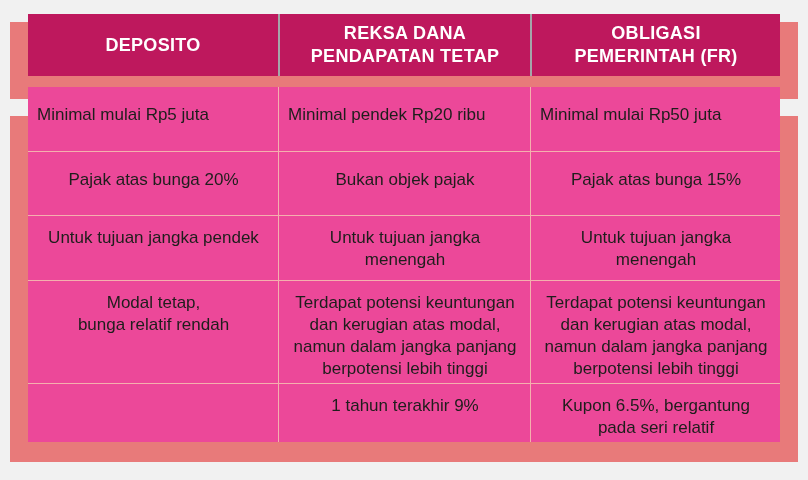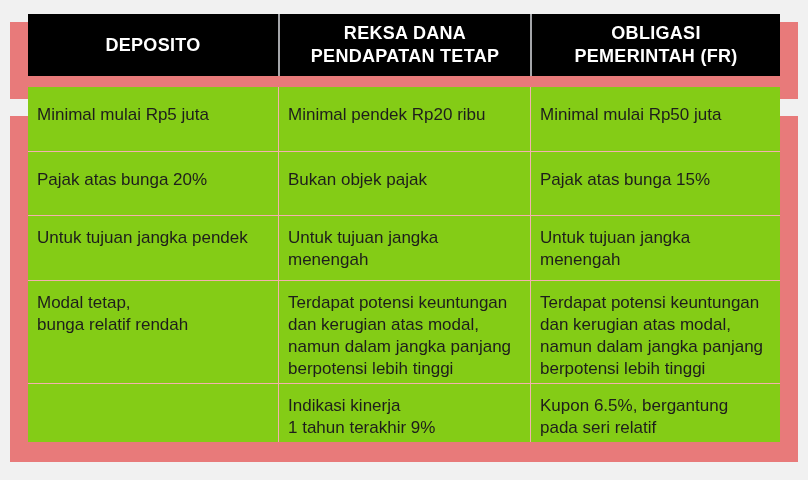--- a/index.html
+++ b/index.html
@@ -17,21 +17,21 @@
   
   .band { position: absolute; background: #e87a7a; }
   .band-top  { left: 10px; top: 22px;  width: 788px; height: 77px; }
   .band-body { left: 10px; top: 116px; width: 788px; height: 346px; }
 
   
   .header-row {
     position: absolute;
     left: 28px; top: 14px;
     width: 752px; height: 62px;
-    background: #000000;
+    background: #be185d;
     display: flex;
   }
   .header-cell {
     box-sizing: border-box;
     display: flex;
     flex-direction: column;
     justify-content: center;
     align-items: center;
     text-align: center;
     color: #ffffff;
@@ -42,36 +42,36 @@
   }
   .header-cell.c1 { width: 250px; }
   .header-cell.c2 { width: 252px; border-left: 2px solid #a4a6a9; }
   .header-cell.c3 { width: 250px; border-left: 2px solid #a4a6a9; }
 
   
   .body-grid {
     position: absolute;
     left: 28px; top: 87px;
     width: 752px; height: 355px;
-    background: #84cc16;
+    background: #ec4899;
     display: grid;
     grid-template-columns: 250px 252px 250px;
     grid-template-rows: 64px 64px 65px 103px 59px;
   }
   .cell {
     box-sizing: border-box;
     padding: 11px 8px 0 9px;
     font-size: 17px;
     line-height: 22px;
     color: #1e1e1c;
     overflow: hidden;
   }
   .cell.vpad { padding-top: 17px; }   
   .cell.bl { border-left: 1px solid #f4b0ae; }
-  .cell.bt { border-top: 1px solid #f4b0ae; }
+  .cell.bt { border-top: 1px solid #f4b0ae; text-align: center; }
   .ln { display: block; white-space: nowrap; }
 </style>
 </head>
 <body>
 
 <div class="canvas">
 
   <div class="band band-top"></div>
   <div class="band band-body"></div>
 
@@ -136,21 +136,20 @@
     <div class="cell bt bl">
       <span class="ln">Terdapat potensi keuntungan</span>
       <span class="ln">dan kerugian atas modal,</span>
       <span class="ln">namun dalam jangka panjang</span>
       <span class="ln">berpotensi lebih tinggi</span>
     </div>
 
     <div class="cell bt">
     </div>
     <div class="cell bt bl">
-      <span class="ln">Indikasi kinerja</span>
       <span class="ln">1 tahun terakhir 9%</span>
     </div>
     <div class="cell bt bl">
       <span class="ln">Kupon 6.5%, bergantung</span>
       <span class="ln">pada seri relatif</span>
     </div>
 
   </div>
 </div>
 

